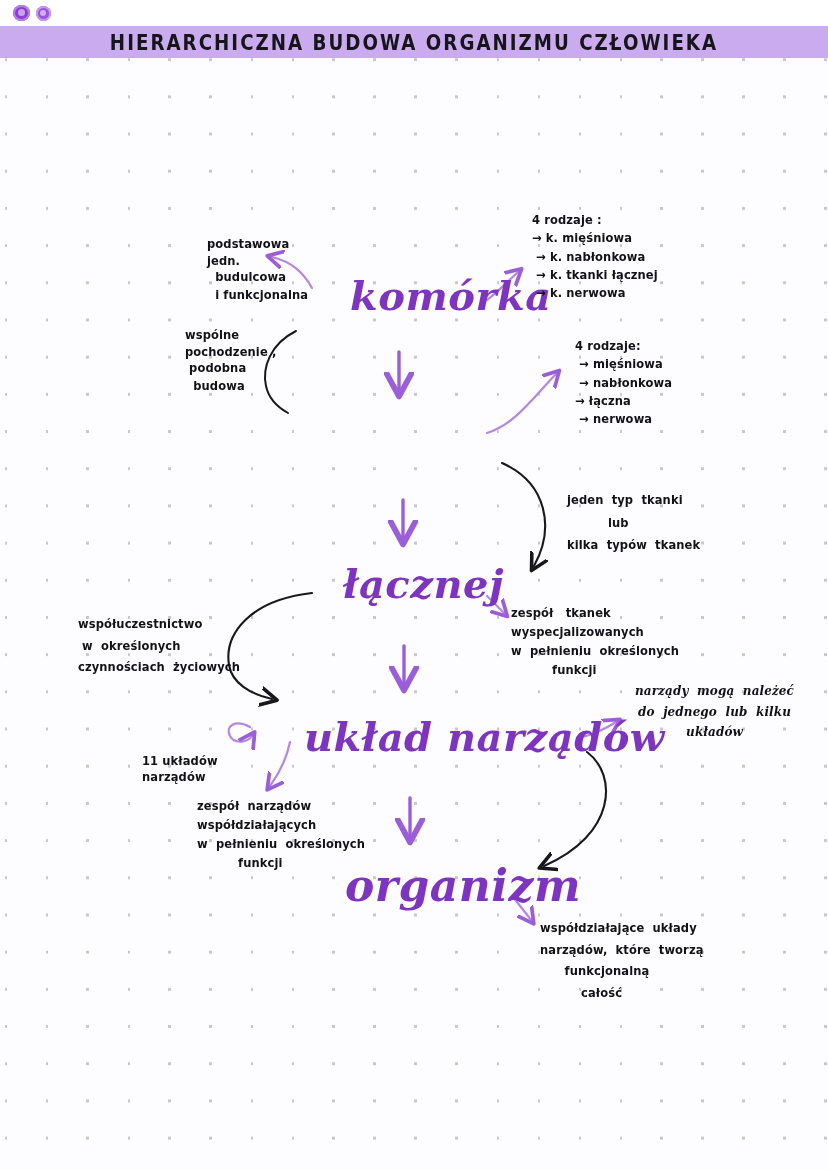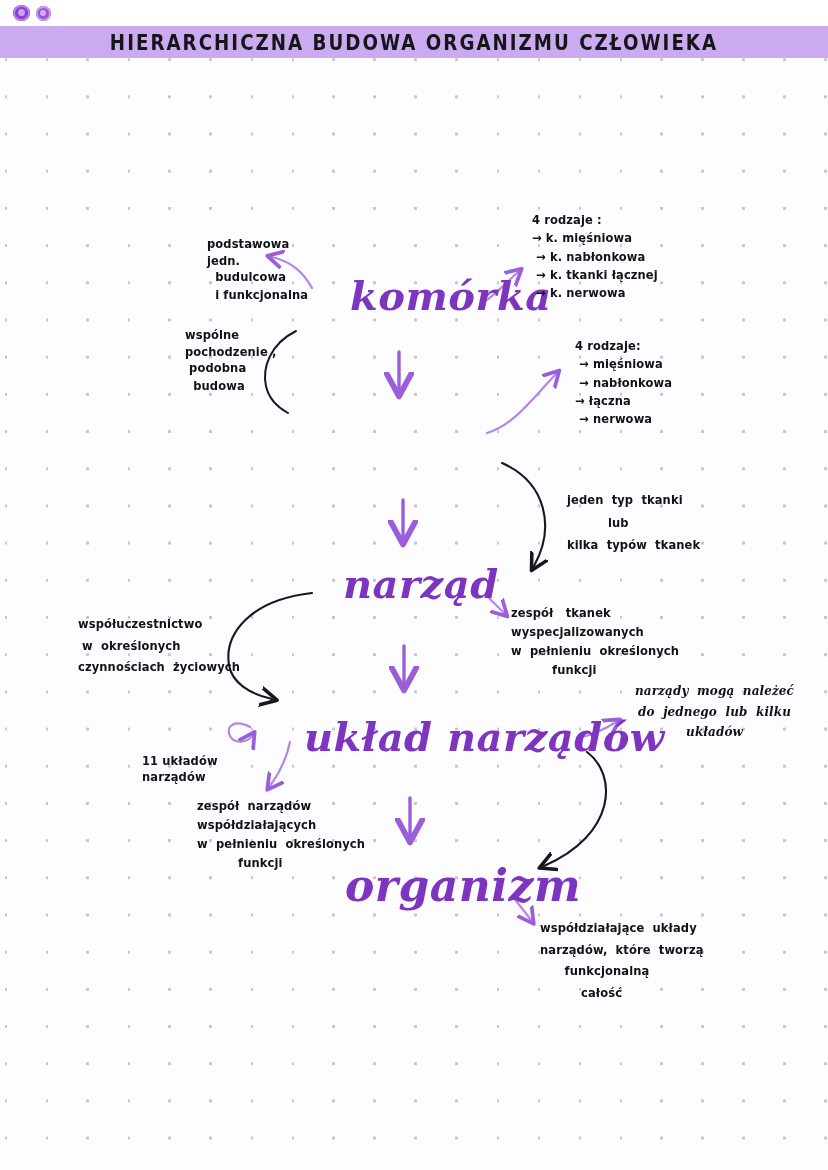--- a/index.html
+++ b/index.html
@@ -220,21 +220,21 @@
     <g stroke="#17171c" stroke-width="2.1" fill="none" stroke-linecap="round">
       <path d="M312,593 C250,600 224,634 229,665 C232,683 250,694 272,699" marker-end="url(#bArrow)"></path>
     </g>
 
     <g stroke="#17171c" stroke-width="2.1" fill="none" stroke-linecap="round">
       <path d="M587,752 C618,775 616,835 544,866" marker-end="url(#bArrow)"></path>
     </g>
   </svg>
 
   <div class="node" id="node-komorka">komórka</div>
-  <div class="node" id="node-narzad">narząd</div>
+  <div class="node" id="node-narzad">łącznej</div>
   <div class="node" id="node-uklad">układ narządów</div>
   <div class="node" id="node-organizm">organizm</div>
 
   <div class="note" id="note-podstawowa">podstawowa
 jedn.
   budulcowa
   i funkcjonalna</div>
 
   <div class="note" id="note-wspolne">wspólne
 pochodzenie ,

